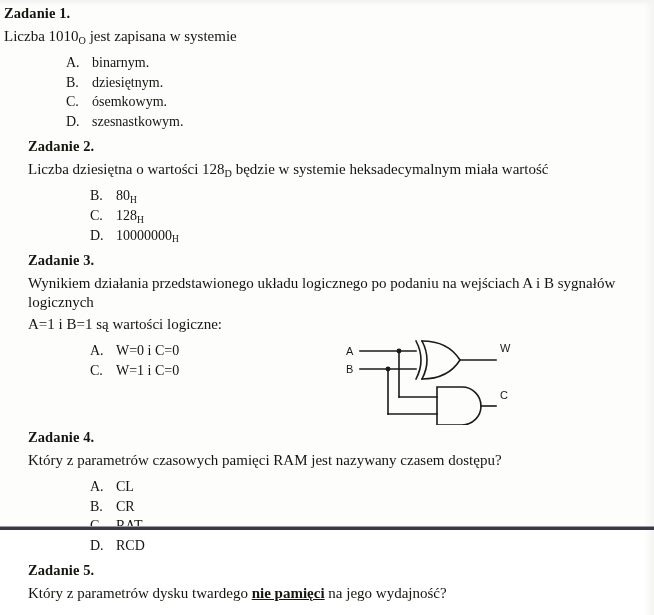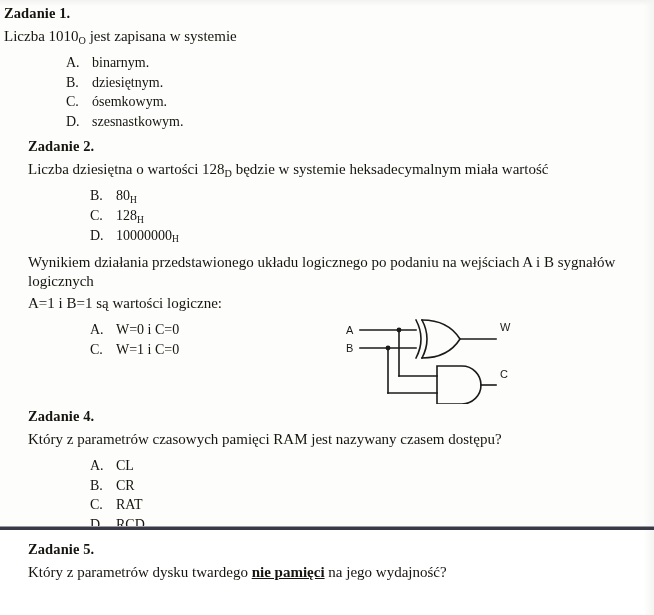--- a/index.html
+++ b/index.html
@@ -161,20 +161,21 @@
       <h2 class="task-title">Zadanie 2.</h2>
       <p class="question"><span>Liczba dziesiętna o wartości 128</span><sub>D</sub><span> będzie w systemie heksadecymalnym miała wartość</span></p>
       <ul class="options">
         <li class="option"><span class="opt-letter">B.</span><span class="opt-text">80</span><sub>H</sub></li>
         <li class="option"><span class="opt-letter">C.</span><span class="opt-text">128</span><sub>H</sub></li>
         <li class="option"><span class="opt-letter">D.</span><span class="opt-text">10000000</span><sub>H</sub></li>
       </ul>
     </section>
 
     <section class="task">
+      <h2 class="task-title">Zadanie 3.</h2>
       <p class="question">Wynikiem działania przedstawionego układu logicznego po podaniu na wejściach A i B sygnałów logicznych</p>
       <p class="question">A=1 i B=1 są wartości logiczne:</p>
 
       <div class="task3-body">
         <ul class="options">
           <li class="option"><span class="opt-letter">A.</span><span class="opt-text">W=0 i C=0</span></li>
           <li class="option"><span class="opt-letter">C.</span><span class="opt-text">W=1 i C=0</span></li>
         </ul>
 
         <div class="circuit-wrap">

